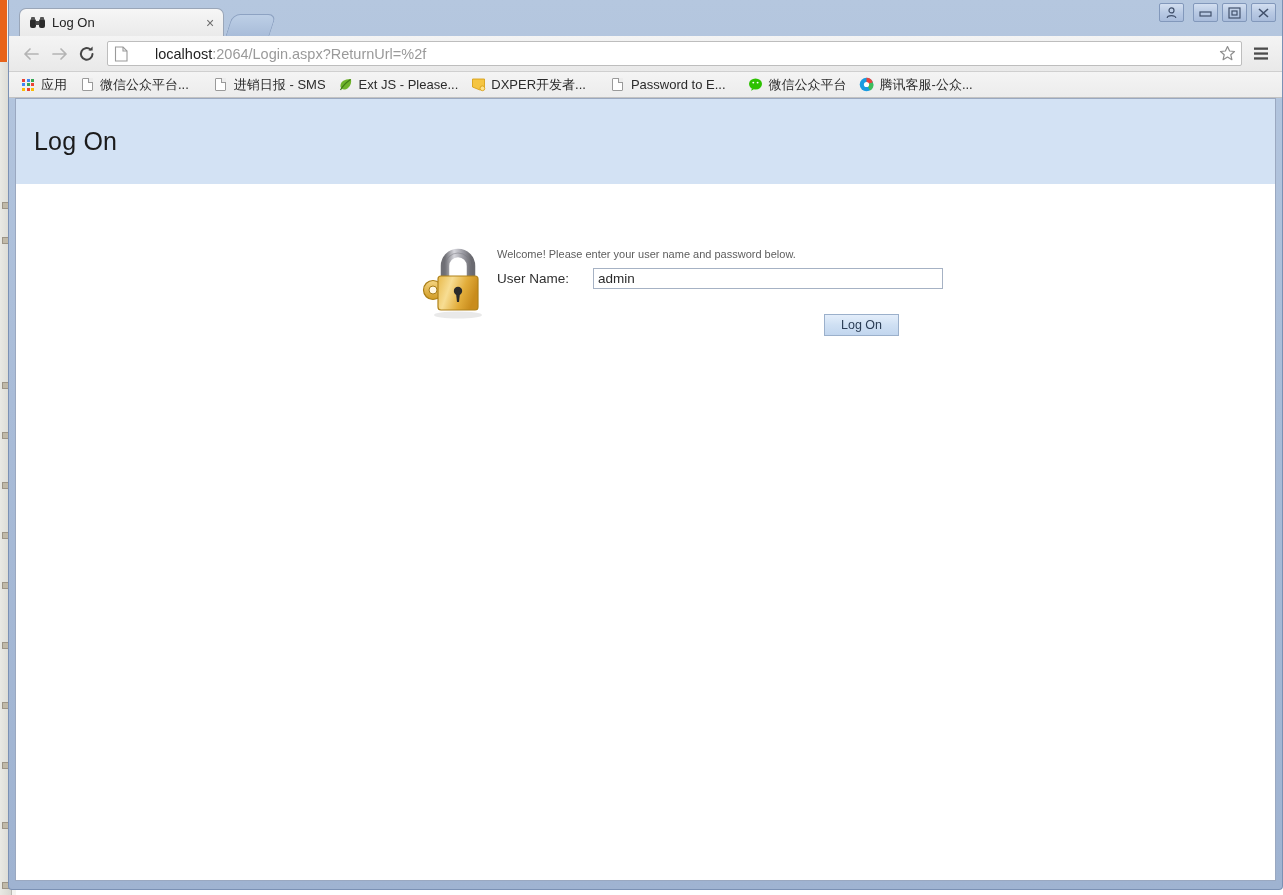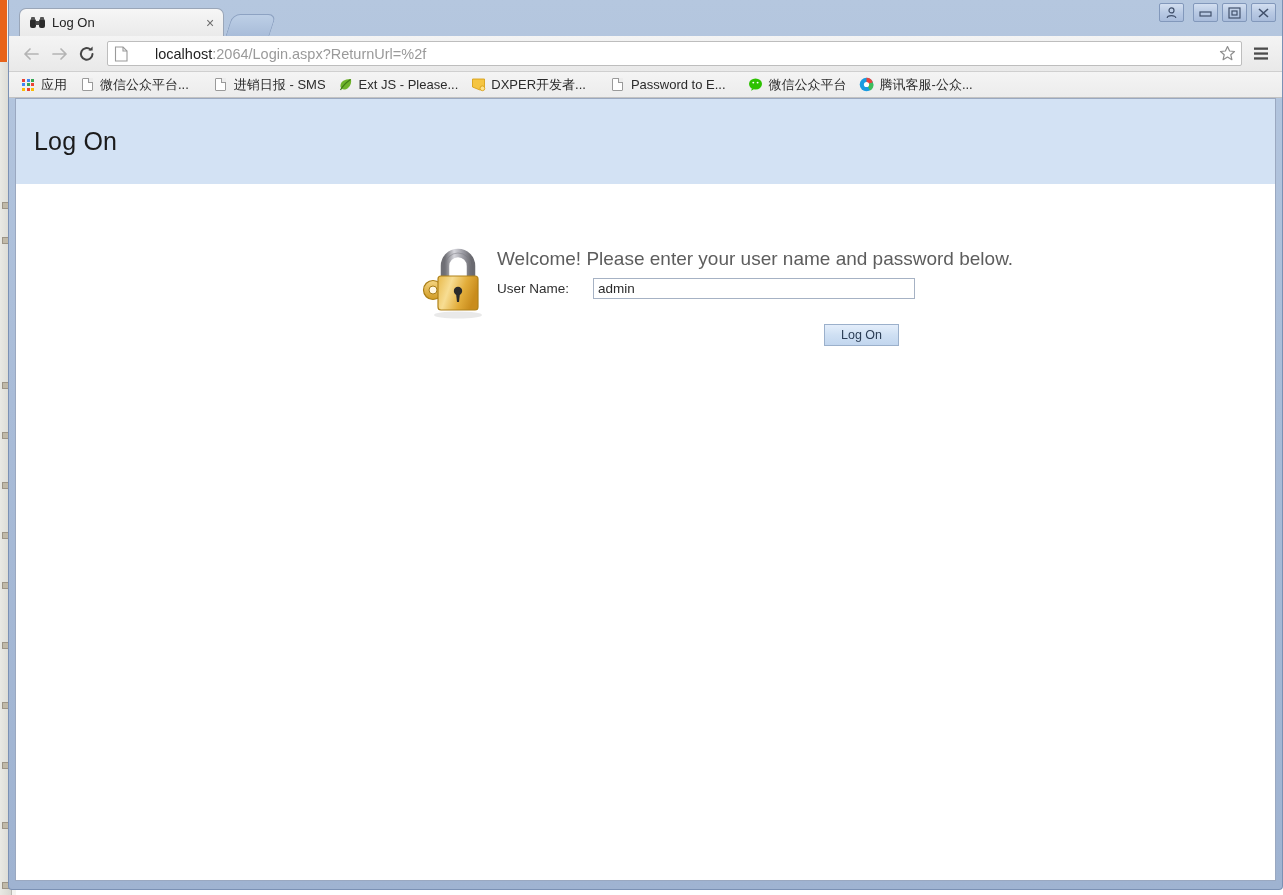--- a/index.html
+++ b/index.html
@@ -174,29 +174,29 @@
   #page-body { position: relative; height: calc(100% - 85px); background:#fff; }
 
   #login-panel {
     position: absolute; left: 403px; top: 60px;
     display: flex; align-items: flex-start;
   }
   #lock-icon-wrap { width: 70px; height: 80px; flex: 0 0 70px; margin-right: 8px;
     position: relative; }
   #login-form { padding-top: 4px; }
   #welcome-text {
-    font-size: 19px; color: #5d5d5d; margin-bottom: 8px; white-space: nowrap;
+    font-size: 11px; color: #5d5d5d; margin-bottom: 8px; white-space: nowrap;
   }
   .form-row { display: flex; align-items: center; margin-bottom: 0; }
   .form-label {
     width: 96px; flex: 0 0 96px;
     font-size: 13.5px; color: #2f2f2f;
   }
   .form-input {
-    width: 322px; height: 21px;
+    width: 350px; height: 21px;
     border: 1px solid #a6b2c4;
     background: #ffffff;
     font-family: "Liberation Sans", sans-serif;
     font-size: 13.5px; color: #2b2b2b;
     padding: 1px 4px;
     outline: none;
   }
   #logon-row {
     display: flex; justify-content: flex-end;
     width: 402px; margin-top: 25px;

